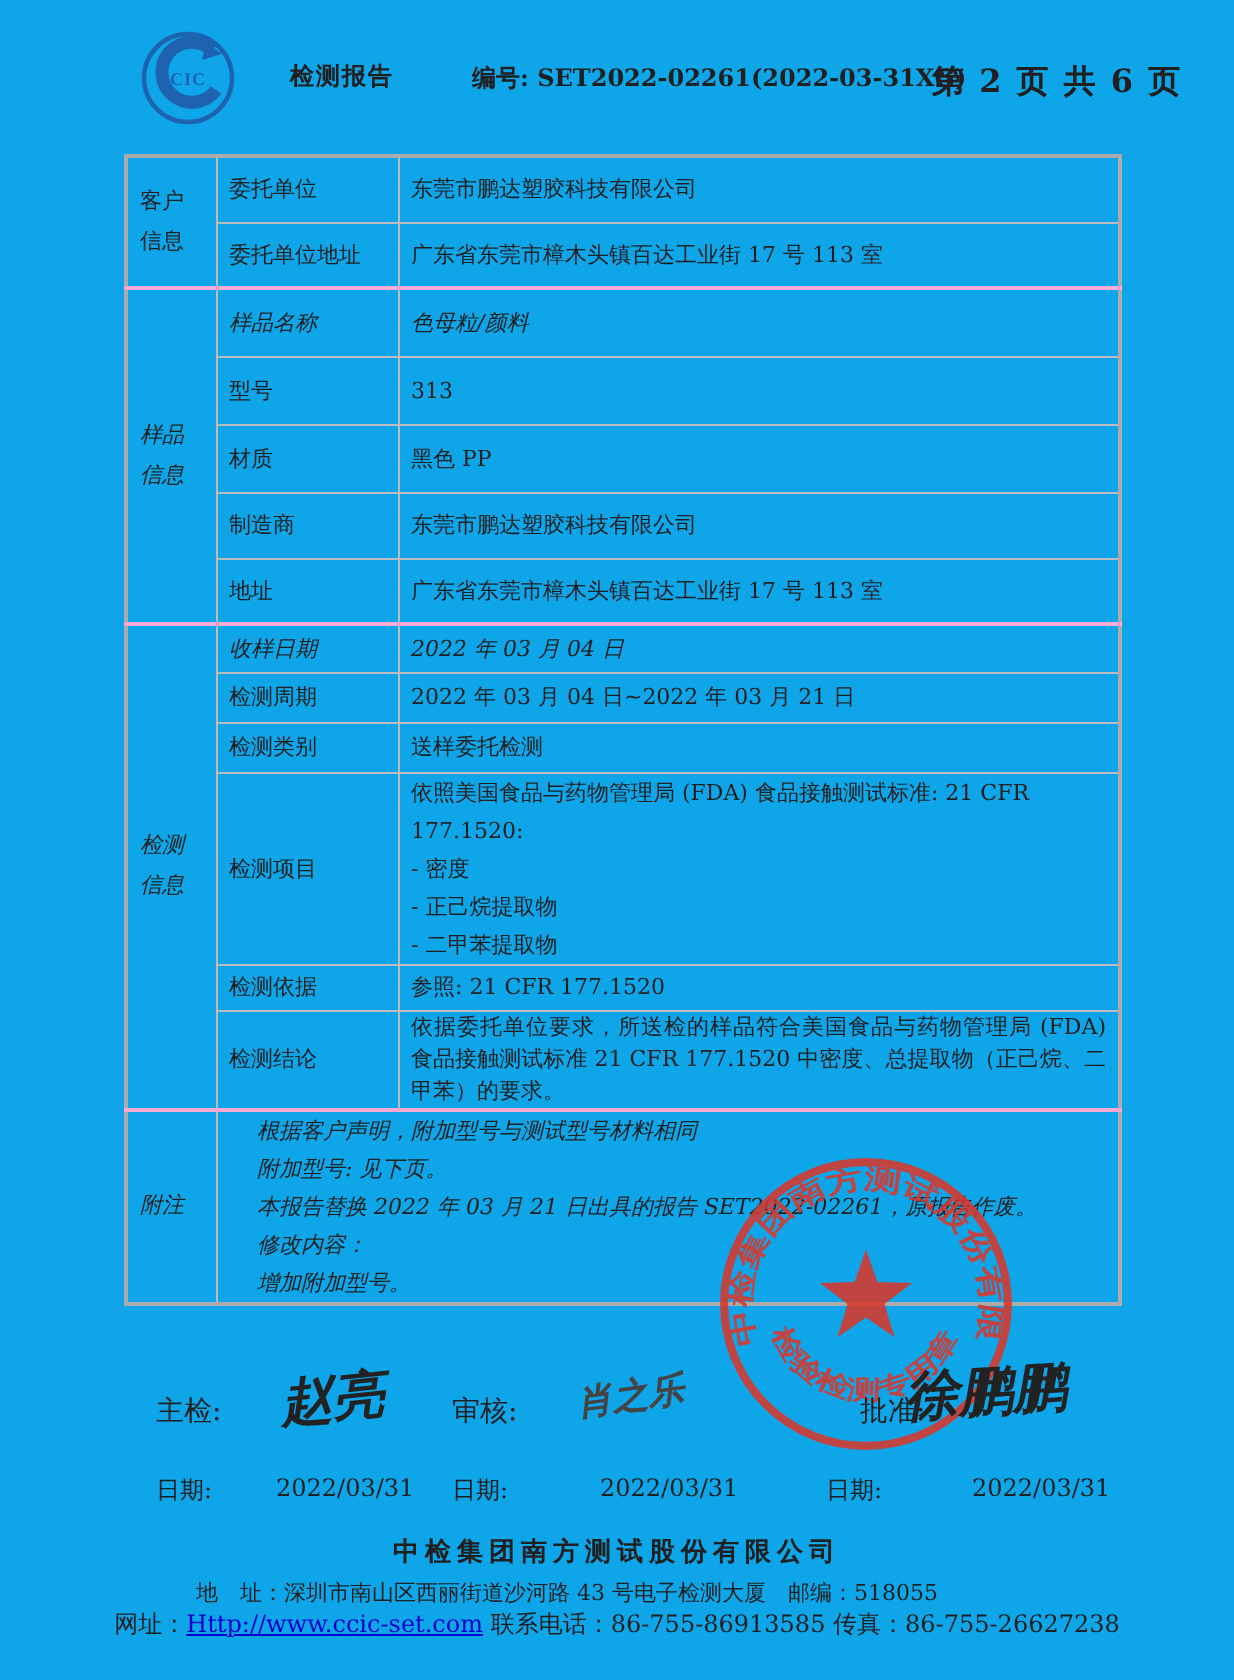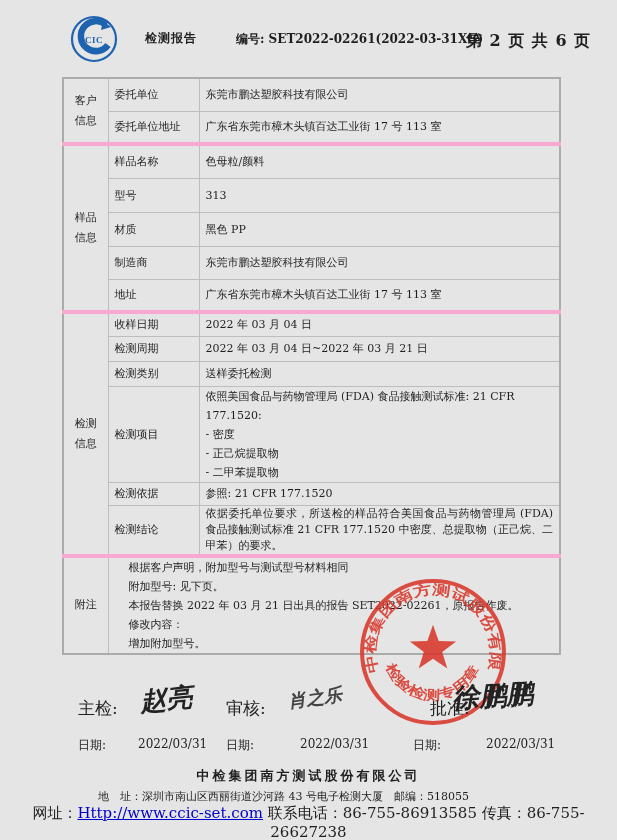--- a/index.html
+++ b/index.html
@@ -1,48 +1,48 @@
 <!DOCTYPE html>
 <html><head>
 <meta charset="utf-8">
 <style>
   html,body{margin:0;padding:0;background:#ffffff;}
   #page{
-    position:relative;width:617px;height:840px;background:#e5e5e5;overflow:hidden;
+    position:relative;width:617px;height:840px;background:#0ea5e9;overflow:hidden;
     font-family:"DejaVu Serif","Liberation Serif",serif;color:#1f1f1f;
   }
   
   #hdr-title{position:absolute;left:145px;top:30px;font-size:12px;font-weight:bold;letter-spacing:1px;}
   #hdr-no{position:absolute;left:236px;top:31px;font-size:12px;font-weight:bold;}
   #hdr-page{position:absolute;left:466px;top:31px;font-size:16px;font-weight:bold;letter-spacing:1px;}
   #logo{position:absolute;left:63px;top:14px;width:62px;height:50px;}
   
   #rpt-table{position:absolute;left:62px;top:77px;border-collapse:collapse;table-layout:fixed;width:497px;}
   #rpt-table td{border:1px solid #bdbdbd;font-size:11px;padding:0 6px;vertical-align:middle;overflow:hidden;}
   #rpt-table{border:2px solid #ababab;}
-  #rpt-table tr.sec td{border-top:4px solid #f9a8d4;}
-  td.seclabel{text-align:center;font-size:11.5px;line-height:20px;padding:0 2px;}
+  #rpt-table tr.sec td{border-top:2px solid #f9a8d4;font-style:italic;}
+  td.seclabel{text-align:left;font-size:11.5px;line-height:20px;padding:0 2px;}
   td.field{padding-left:7px;}
   td.val{padding-left:12px;}
   td.multiline{vertical-align:middle;padding-top:4px;padding-bottom:4px;}
   .ln{line-height:19px;}
   .conc{line-height:16px;text-align:justify;padding:3px 6px 3px 12px;}
   .h33{height:33px}.h34{height:34px}.h24{height:24px}.h25{height:25px}
   .h95{height:95px}.h23{height:23px}.h49{height:49px}.h94{height:94px}
   
-  .siglabel{position:absolute;font-size:17px;}
+  .siglabel{position:absolute;font-size:14px;}
   .sig{position:absolute;font-style:italic;font-weight:bold;color:#222;white-space:nowrap;}
   .sigdate{position:absolute;font-size:12px;}
   
   #stamp{position:absolute;left:357px;top:576px;width:152px;height:152px;opacity:.88;z-index:2;}
   #approve-label{z-index:3;}
   
   #ft-company{position:absolute;left:0;top:767px;width:617px;text-align:center;font-size:13px;font-weight:bold;letter-spacing:3px;}
   #ft-addr{position:absolute;left:0;top:789px;width:567px;text-align:center;font-size:11px;}
-  #ft-web{position:absolute;left:0;top:804px;width:617px;text-align:center;font-size:15px;}
+  #ft-web{position:absolute;left:0;top:804px;width:617px;text-align:center;font-size:12px;}
   #ft-web a{color:#0000cc;text-decoration:underline;}
 </style>
 </head>
 <body>
 
 <div id="page">
 
   <svg id="logo" viewBox="0 0 62 50">
     <circle cx="31" cy="25" r="22" fill="none" stroke="#1e63b0" stroke-width="2.2"></circle>
     <path d="M 43,11 A 15,15 0 1 0 45,31" fill="none" stroke="#1e63b0" stroke-width="6.5"></path>

